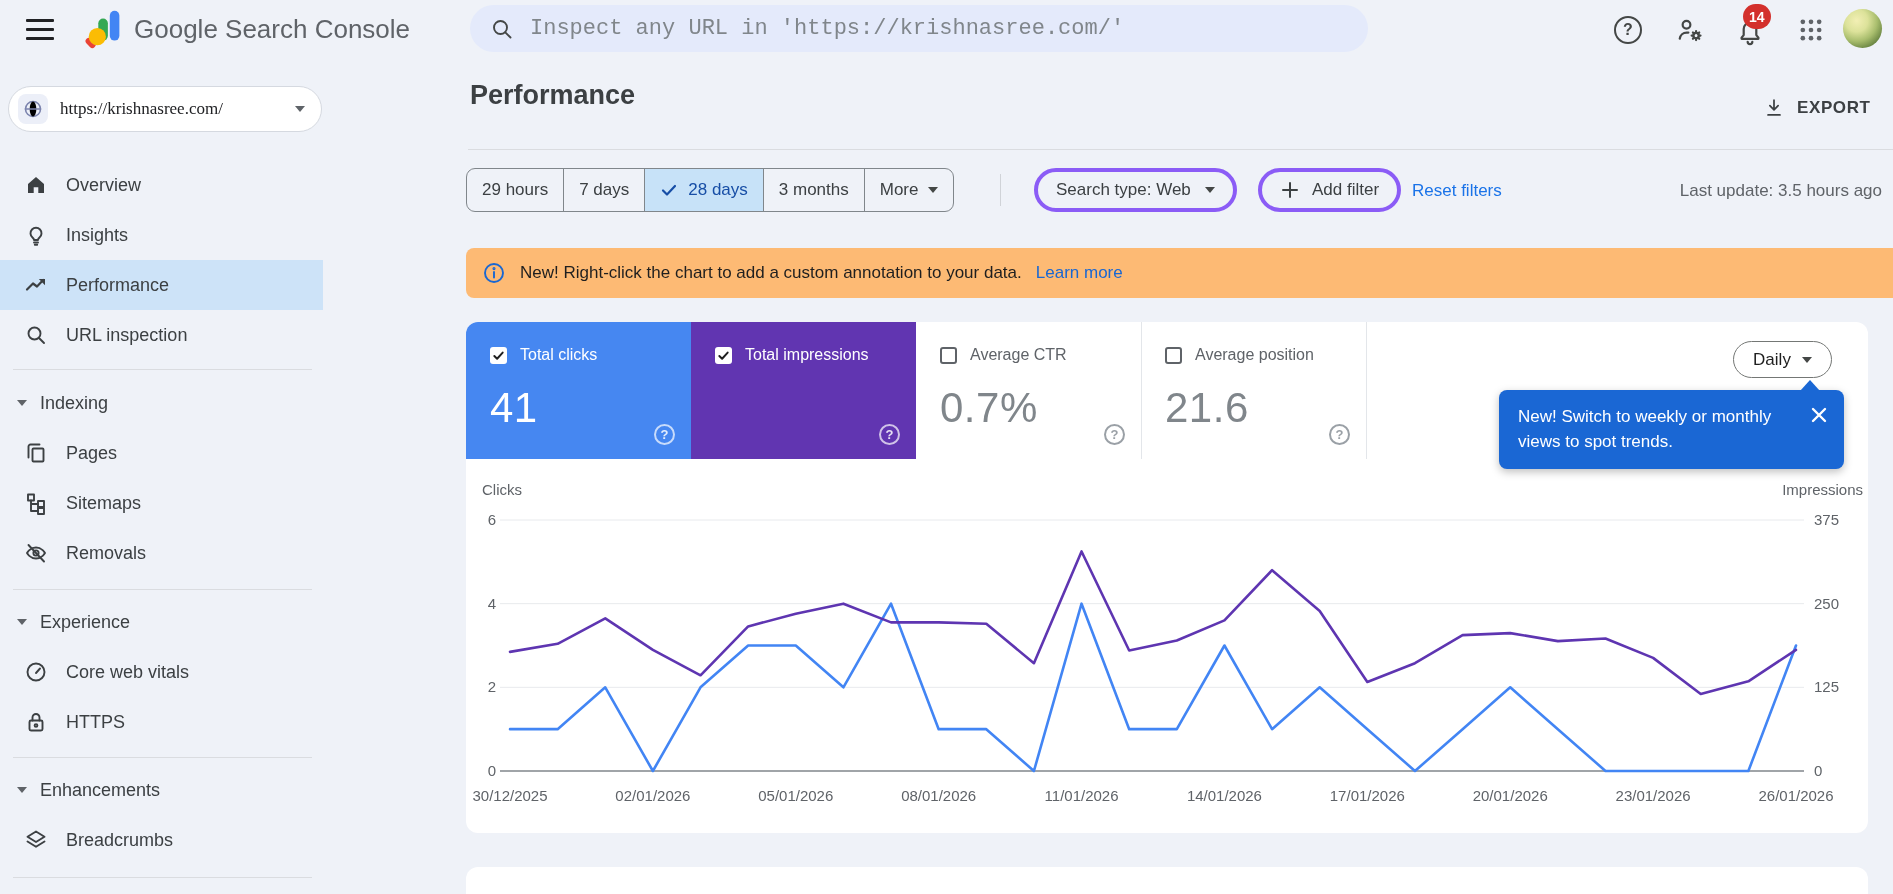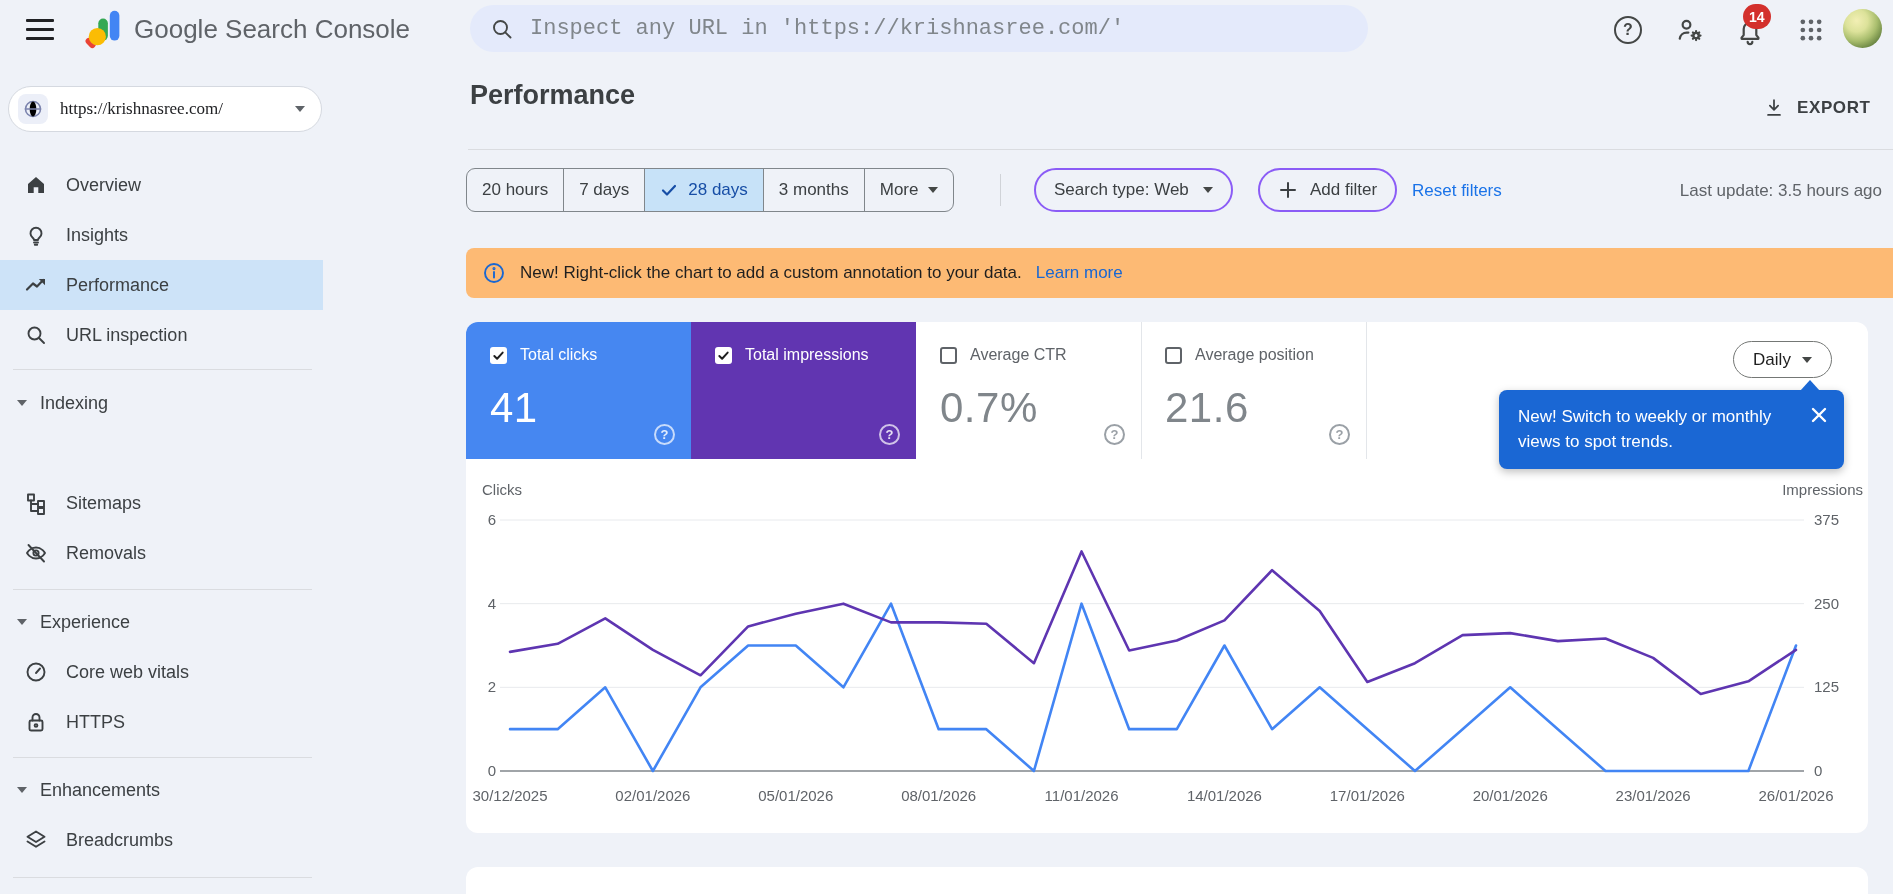--- a/index.html
+++ b/index.html
@@ -42,21 +42,21 @@
   .page-title { left: 470px; top: 80px; font-size: 27px; color: #3c4043; }
   .export { top: 97px; left: 1763px; display: flex; align-items: center; gap: 12px; color: #3c4043; font-size: 17px; font-weight: bold; letter-spacing: 0.6px; cursor: pointer; }
   .main-divider { left: 468px; top: 149px; width: 1425px; height: 1px; background: #dadce0; }
 
   
   .chip-group { left: 466px; top: 168px; height: 44px; display: flex; border: 1px solid #80868b; border-radius: 9px; overflow: hidden; }
   .chip { display: flex; align-items: center; justify-content: center; gap: 10px; padding: 0 15px; font-size: 17px; color: #3c4043; border-right: 1px solid #80868b; cursor: pointer; background: transparent; white-space: nowrap; }
   .chip:last-child { border-right: none; }
   .chip.selected { background: #c7e2f8; color: #174ea6; }
   .vsep { left: 1000px; top: 174px; width: 1px; height: 32px; background: #d0d3d8; }
-  .pill { height: 44px; border: 2px solid #8b5cf6; border-radius: 22px; display: flex; align-items: center; font-size: 17px; color: #3c4043; cursor: pointer; background: transparent; white-space: nowrap; }
+  .pill { height: 44px; border: 4px solid #8b5cf6; border-radius: 22px; display: flex; align-items: center; font-size: 17px; color: #3c4043; cursor: pointer; background: transparent; white-space: nowrap; }
   .pill-searchtype { left: 1034px; top: 168px; padding: 0 18px; gap: 14px; }
   .pill-addfilter { left: 1258px; top: 168px; padding: 0 18px; gap: 12px; }
   .link { color: #1a73e8; font-size: 17px; cursor: pointer; white-space: nowrap; }
   .reset { left: 1412px; top: 181px; font-weight: 500; }
   .last-update { top: 181px; right: 11px; font-size: 17px; color: #5f6368; white-space: nowrap; }
 
   
   .banner { left: 466px; top: 248px; width: 1656px; height: 50px; background: #fdba74; border-radius: 8px; display: flex; align-items: center; padding: 0 26px 0 16px; gap: 14px; font-size: 17px; color: #1f1f1f; }
   .banner .spacer { flex: 1; }
   .gotit { color: #1967d2; font-weight: bold; font-size: 17px; cursor: pointer; }
@@ -192,20 +192,27 @@
       </svg>
     <span>URL inspection</span>
   </div>
 
   <div class="abs sb-divider" style="top:369px"></div>
 
   <div class="abs nav-section" style="top:378px">
     <span class="caret"></span>
     <span>Indexing</span>
   </div>
+  <div class="abs nav-item" style="top:428px">
+    <svg class="nico stroke-ic" viewBox="0 0 24 24">
+        <rect x="8.5" y="7.5" width="11" height="13" rx="1"></rect>
+        <path d="M15.5 3.5h-9a2 2 0 0 0-2 2v11"></path>
+      </svg>
+    <span>Pages</span>
+  </div>
   <div class="abs nav-item" style="top:478px">
     <svg class="nico stroke-ic" viewBox="0 0 24 24">
         <rect x="4" y="3.5" width="6" height="6"></rect>
         <path d="M7 9.5V20h7M7 13h7"></path>
         <rect x="14" y="10" width="6" height="6"></rect>
         <rect x="14" y="17" width="6" height="6"></rect>
       </svg>
     <span>Sitemaps</span>
   </div>
   <div class="abs nav-item" style="top:528px">
@@ -259,21 +266,21 @@
     <svg class="stroke-ic" width="22" height="22" viewBox="0 0 24 24" stroke-width="2.3">
         <path d="M12 3.5v10M7.5 9.5 12 14l4.5-4.5"></path>
         <line x1="5.5" y1="19.5" x2="18.5" y2="19.5" stroke-width="3"></line>
       </svg>
     <span>EXPORT</span>
   </div>
   <div class="abs main-divider"></div>
 
   <div class="abs chip-group">
     <div class="chip">
-        <span>20 hours</span>
+        <span>29 hours</span>
       </div>
     <div class="chip">
         <span>7 days</span>
       </div>
     <div class="chip selected">
       <svg width="18" height="18" viewBox="0 0 18 18">
           <path d="M3 9.5 l4 4 L15 5" fill="none" stroke="#174ea6" stroke-width="2.2" stroke-linecap="round" stroke-linejoin="round"></path>
         </svg>
       <span>28 days</span>
     </div>

